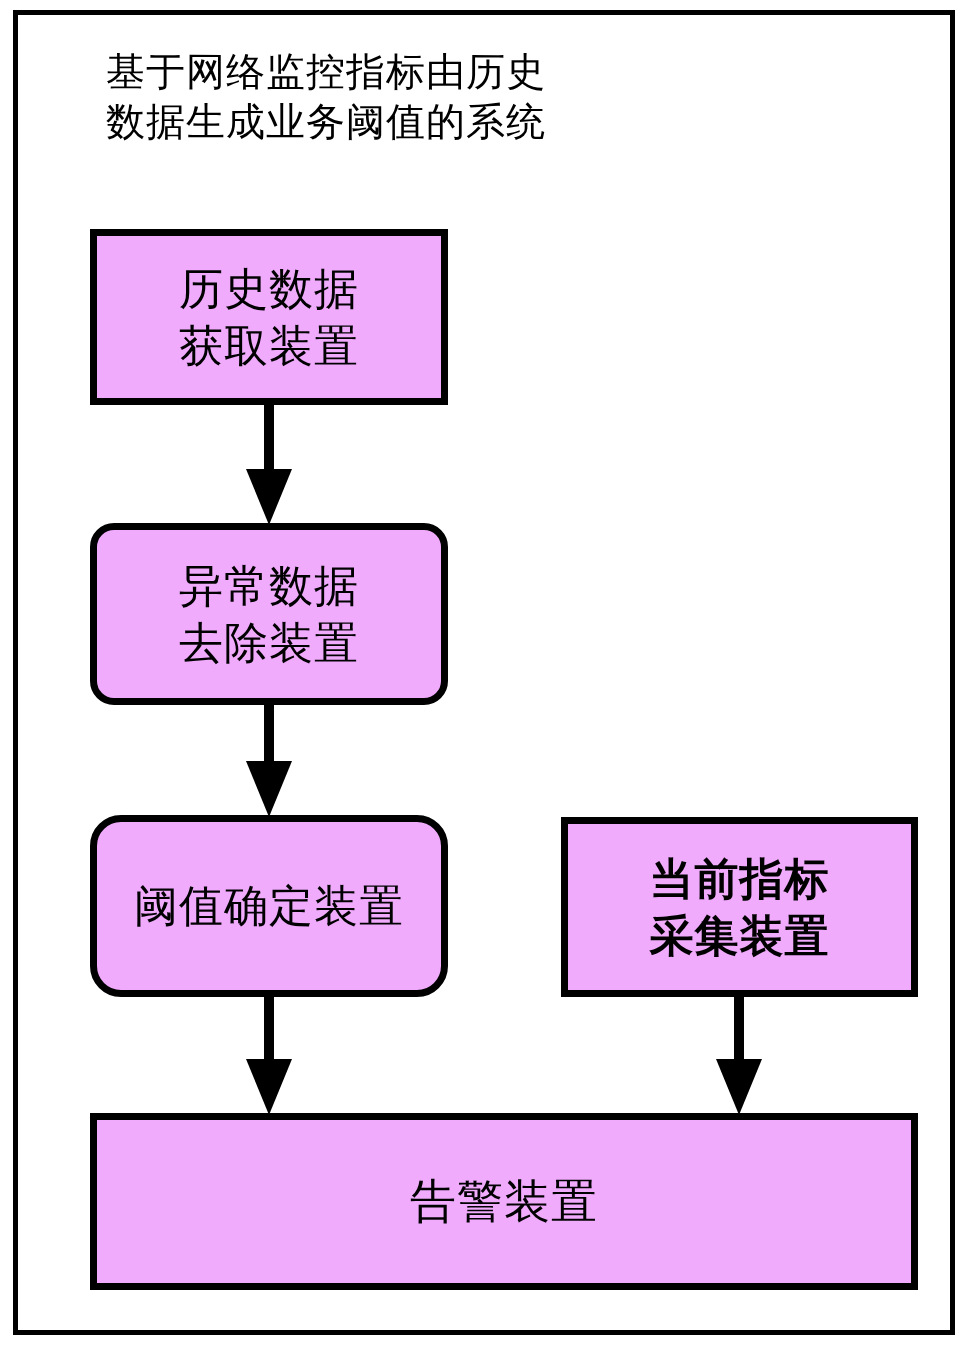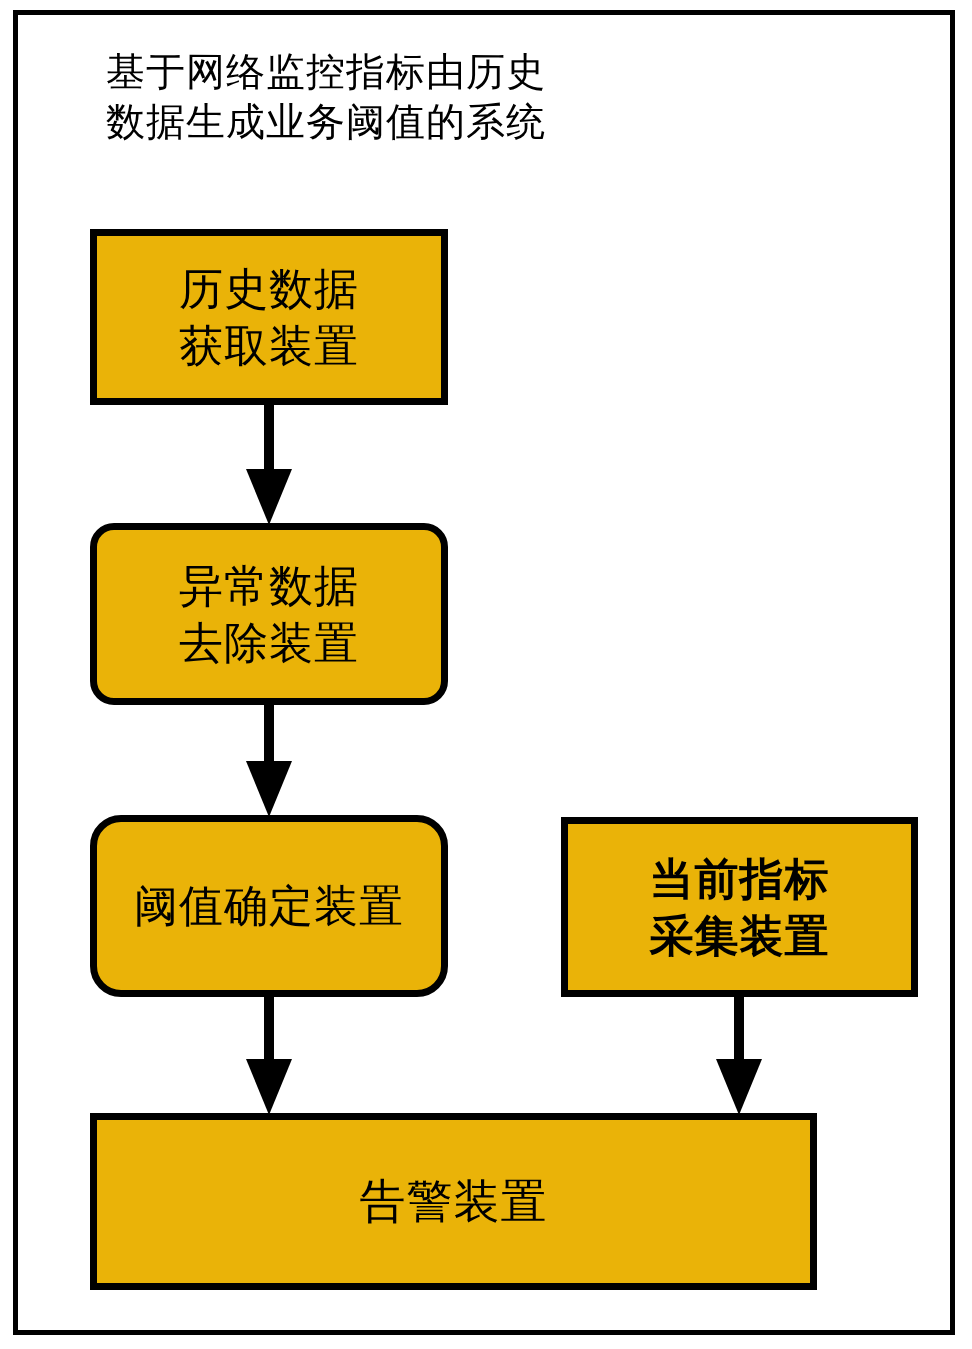--- a/index.html
+++ b/index.html
@@ -46,39 +46,39 @@
     font-weight: 400;
     white-space: pre-line;
     color: #000000;
   }
 
   
   .flow-box {
     position: absolute;
     border: 7px solid #000000;
     box-sizing: border-box;
-    background: #eab308;
+    background: #f0abfc;
     display: flex;
     align-items: center;
     justify-content: center;
     text-align: center;
   }
   .flow-box .box-label {
     font-size: 44px;
     line-height: 1.30;
     letter-spacing: 1px;
     white-space: pre-line;
     color: #000000;
   }
 
   #box-history   { left: 72px;  top: 214px;  width: 358px; height: 176px; }
   #box-anomaly   { left: 72px;  top: 508px;  width: 358px; height: 182px; border-radius: 24px; }
   #box-threshold { left: 72px;  top: 800px;  width: 358px; height: 182px; border-radius: 31px; }
   #box-current   { left: 543px; top: 802px;  width: 357px; height: 180px; font-weight: bold; }
-  #box-alarm     { left: 72px;  top: 1098px; width: 727px; height: 177px; }
+  #box-alarm     { left: 72px;  top: 1098px; width: 828px; height: 177px; }
 
   #box-alarm .box-label { font-size: 46px; }
 
   
   .arrow { position: absolute; }
   .arrow .shaft {
     position: absolute;
     left: 50%;
     top: 0;
     width: 10px;

